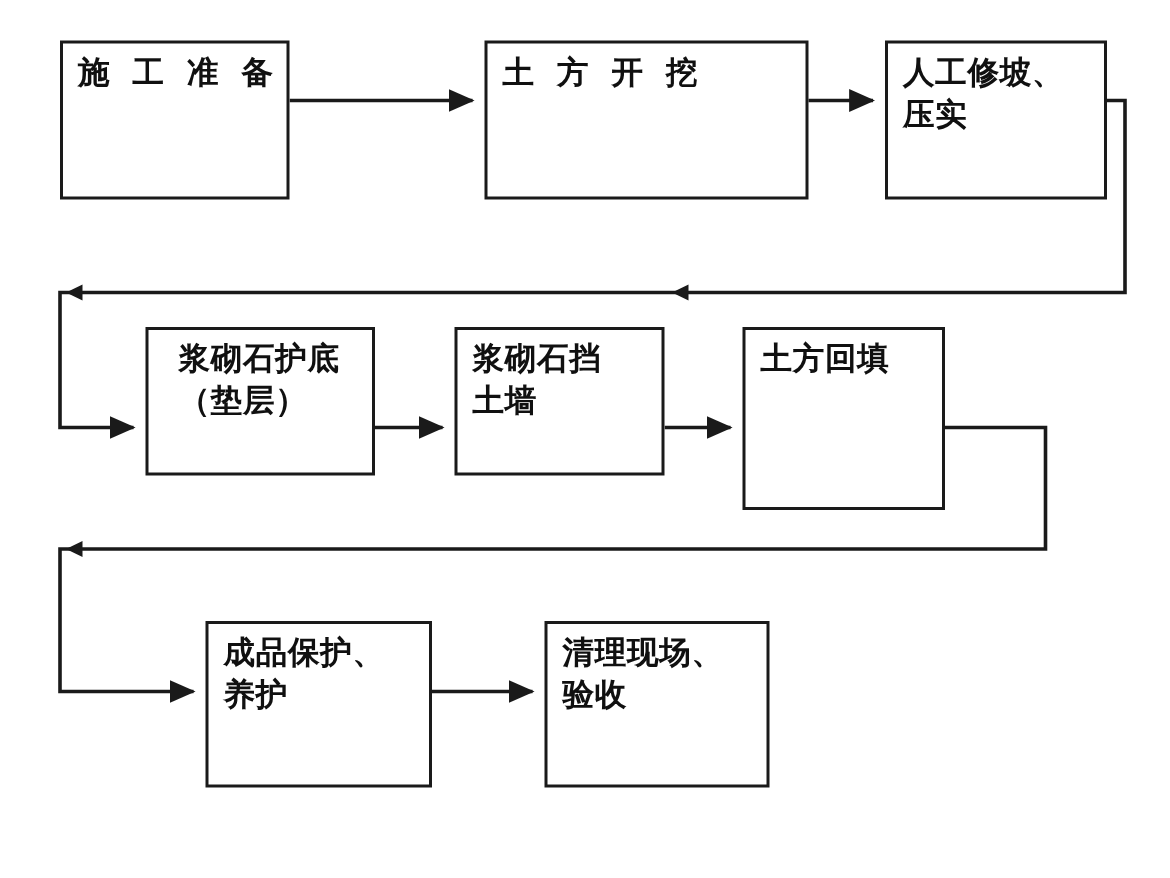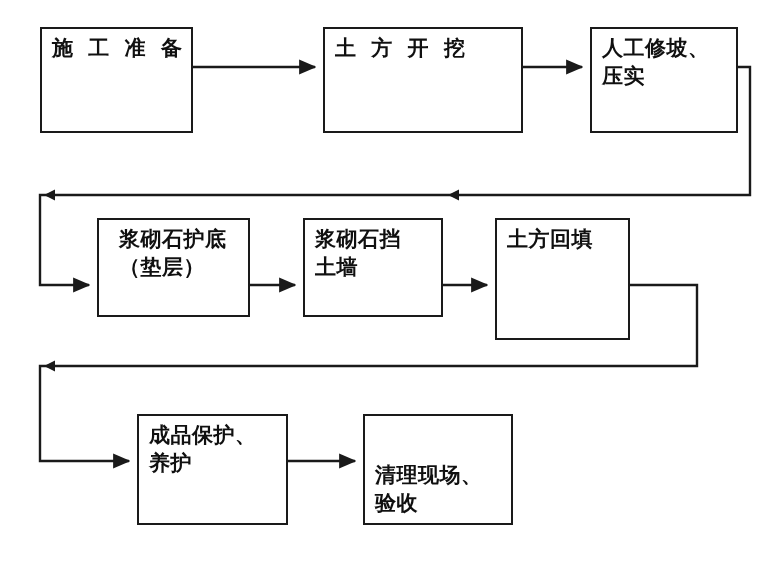--- a/index.html
+++ b/index.html
@@ -74,21 +74,21 @@
         <polyline points="630,285 697,285 697,366 40,366 40,461 129,461" stroke="#1a1a1a" marker-end="url(#arrowEnd)"></polyline>
         <path d="M 44 366 L 55 360.6 L 55 371.4 Z" fill="#1a1a1a" stroke="none"></path>
         <polyline points="288,461 355,461" stroke="#1a1a1a" marker-end="url(#arrowEnd)"></polyline>
       </g>
   </svg>
 
   <div id="node-layer">
       <div class="node spaced" style="left: 40px; top: 27px; width: 153px; height: 106px; border-color: rgb(26, 26, 26);">
         <div class="node-label" style="color: rgb(16, 16, 16);">施 工 准 备</div>
       </div>
-      <div class="node spaced" style="left: 323px; top: 27px; width: 200px; height: 106px; border-color: rgb(26, 26, 26);">
+      <div class="node spaced" style="left: 323px; top: 27px; width: 216px; height: 106px; border-color: rgb(26, 26, 26);">
         <div class="node-label" style="color: rgb(16, 16, 16);">土 方 开 挖</div>
       </div>
       <div class="node" style="left: 590px; top: 27px; width: 148px; height: 106px; border-color: rgb(26, 26, 26);">
         <div class="node-label" style="color: rgb(16, 16, 16);">人工修坡、
 压实</div>
       </div>
       <div class="node" style="left: 97px; top: 218px; width: 153px; height: 99px; border-color: rgb(26, 26, 26); padding-left: 20px;">
         <div class="node-label" style="color: rgb(16, 16, 16);">浆砌石护底
 （垫层）</div>
       </div>
@@ -97,18 +97,18 @@
 土墙</div>
       </div>
       <div class="node" style="left: 495px; top: 218px; width: 135px; height: 122px; border-color: rgb(26, 26, 26);">
         <div class="node-label" style="color: rgb(16, 16, 16);">土方回填</div>
       </div>
       <div class="node" style="left: 137px; top: 414px; width: 151px; height: 111px; border-color: rgb(26, 26, 26);">
         <div class="node-label" style="color: rgb(16, 16, 16);">成品保护、
 养护</div>
       </div>
       <div class="node" style="left: 363px; top: 414px; width: 150px; height: 111px; border-color: rgb(26, 26, 26);">
-        <div class="node-label" style="color: rgb(16, 16, 16); margin-top: 40px;">清理现场、
+        <div class="node-label" style="color: rgb(16, 16, 16);">清理现场、
 验收</div>
       </div>
     </div>
 
 </div>
 
 </body></html>

